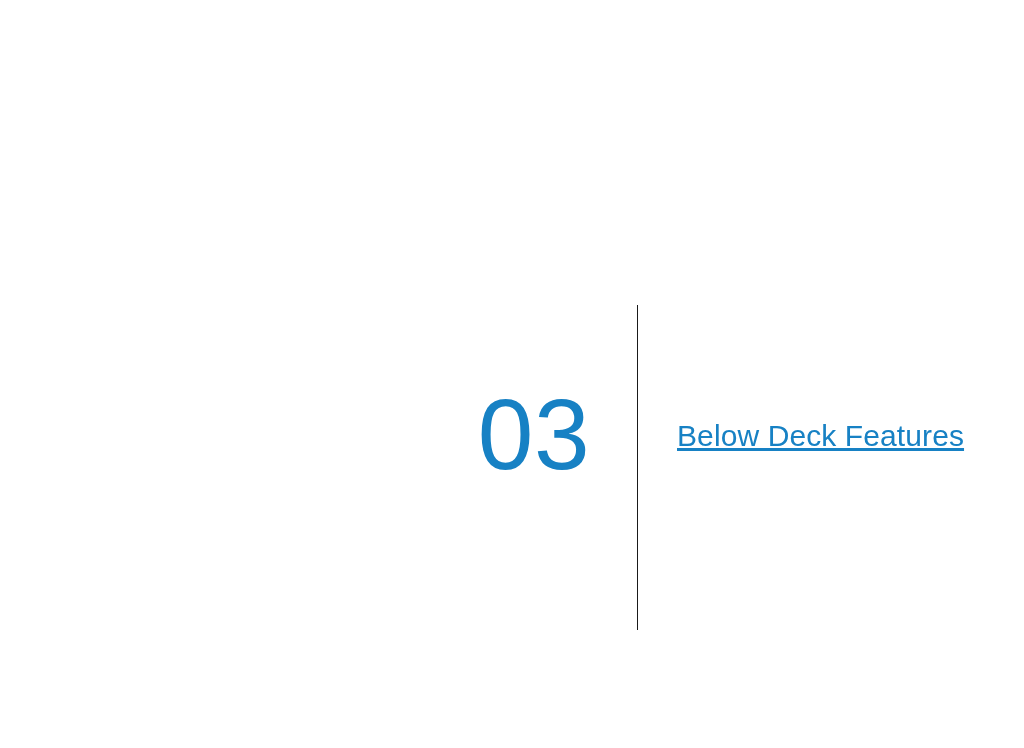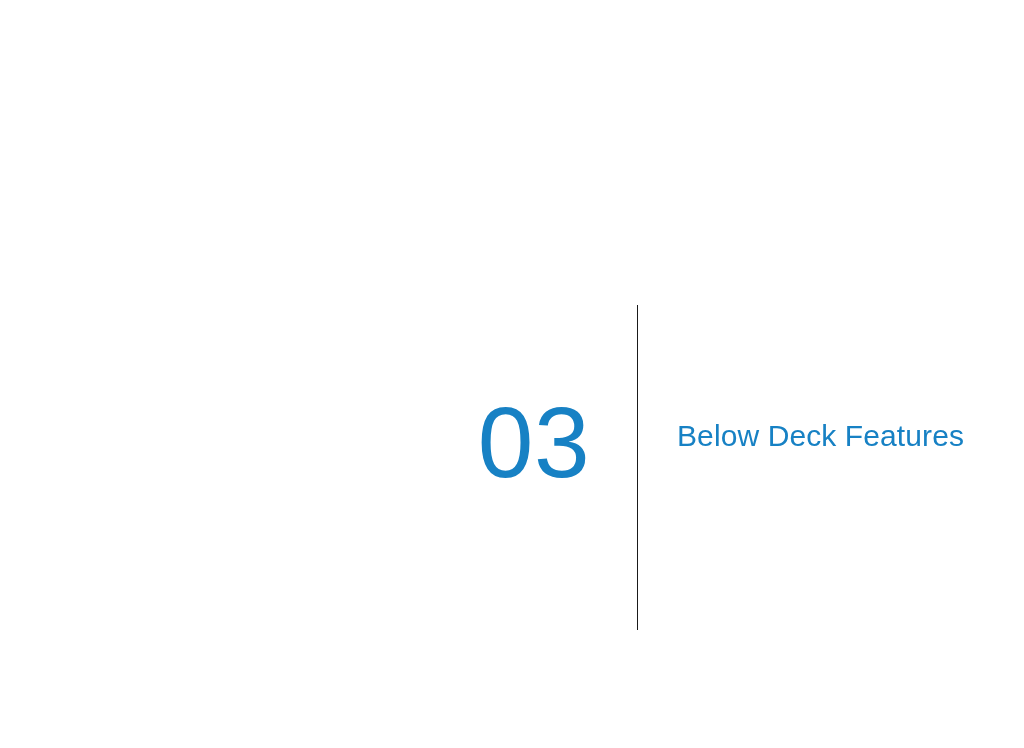--- a/index.html
+++ b/index.html
@@ -20,21 +20,21 @@
     position: relative;
     width: 1024px;
     height: 748px;
     background: #ffffff;
   }
 
   
   .section-number {
     position: absolute;
     left: 0;
-    top: 392px;
+    top: 384px;
     width: 590px;
     text-align: right;
     font-size: 100px;
     line-height: 100px;
     font-weight: 300;
     letter-spacing: 0.5px;
     color: #1781c4;
     white-space: nowrap;
   }
 
@@ -57,20 +57,21 @@
     font-size: 30px;
     line-height: 41px;
     font-weight: 400;
     letter-spacing: 0.1px;
     color: #1781c4;
   }
 
   .section-title .title-line {
     display: block;
     white-space: nowrap;
+    text-decoration: underline;
   }
 </style>
 </head>
 <body>
 
 <div class="slide">
 
   <div class="section-number">03</div>
 
   <div class="divider-rule"></div>

